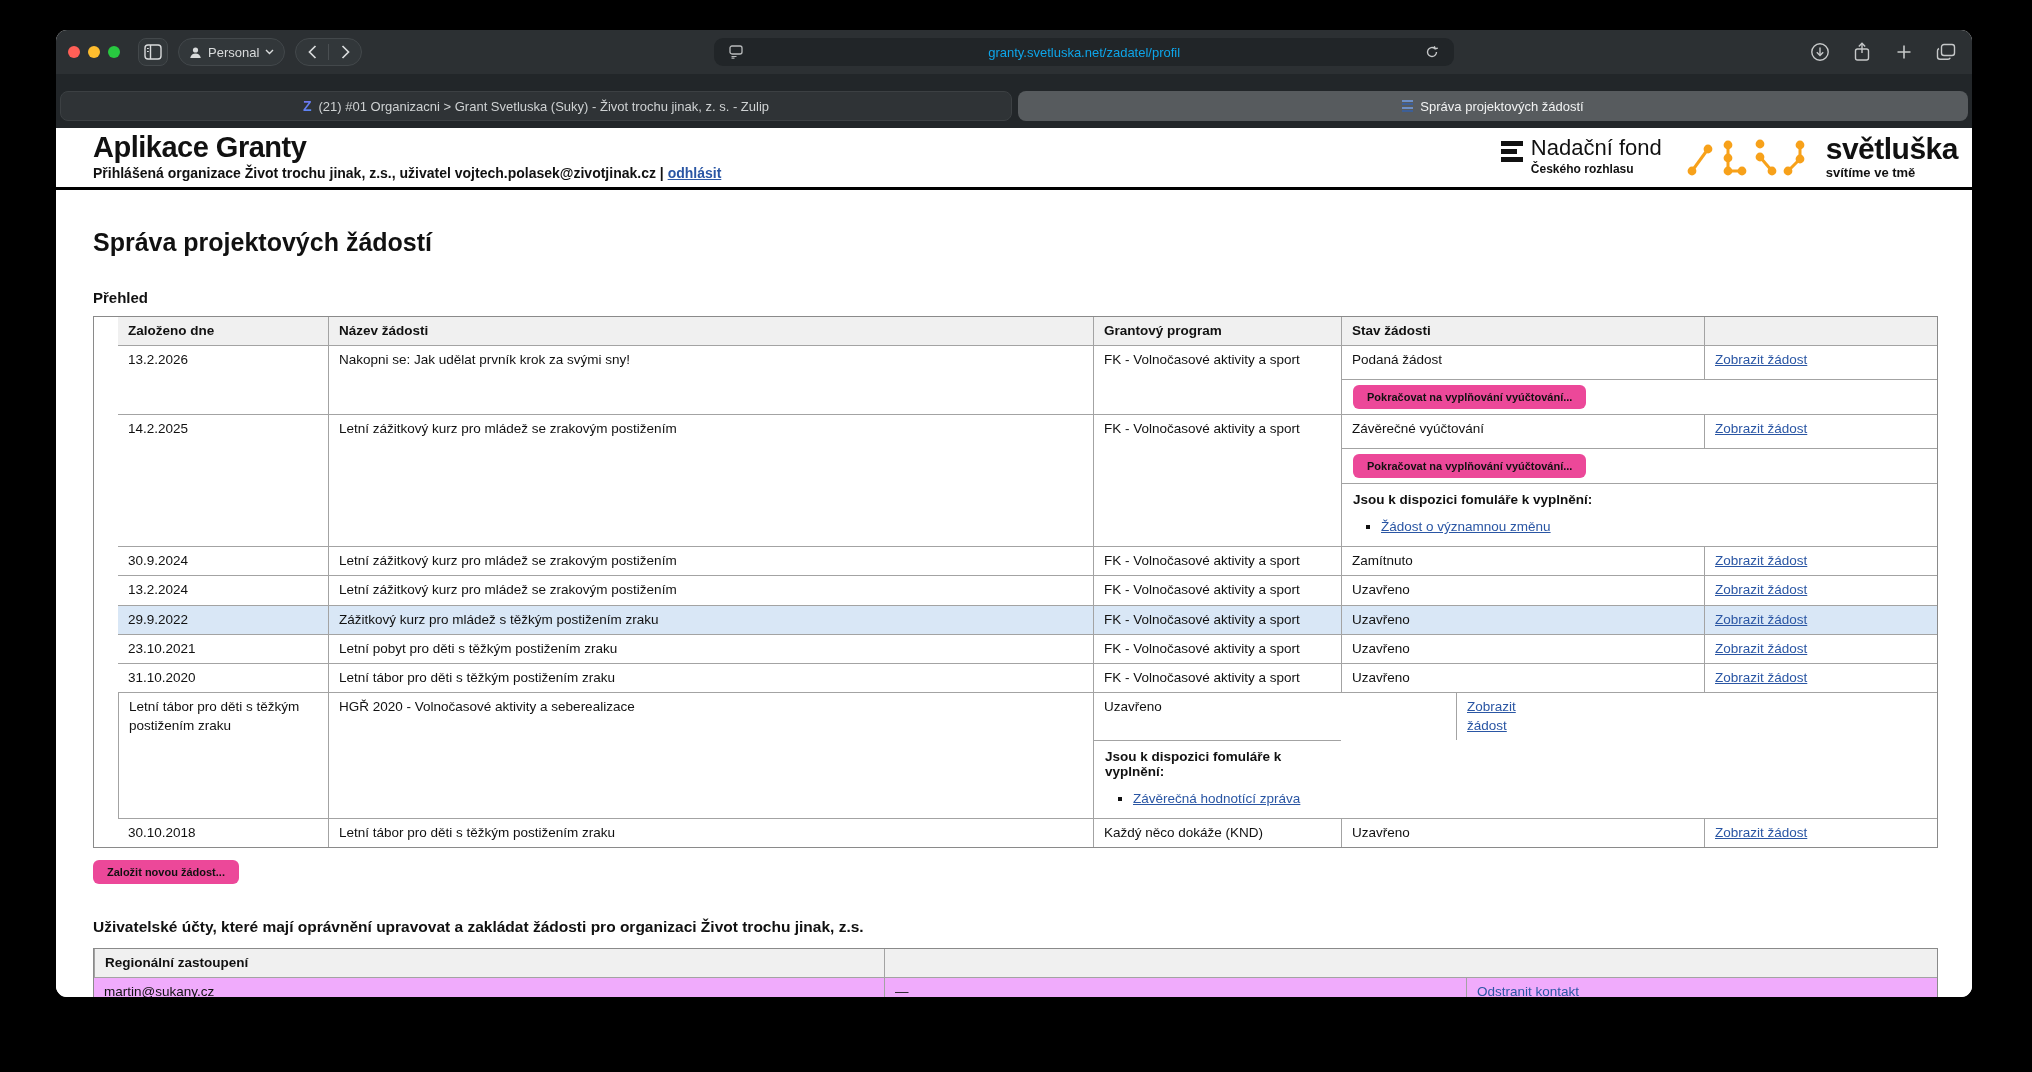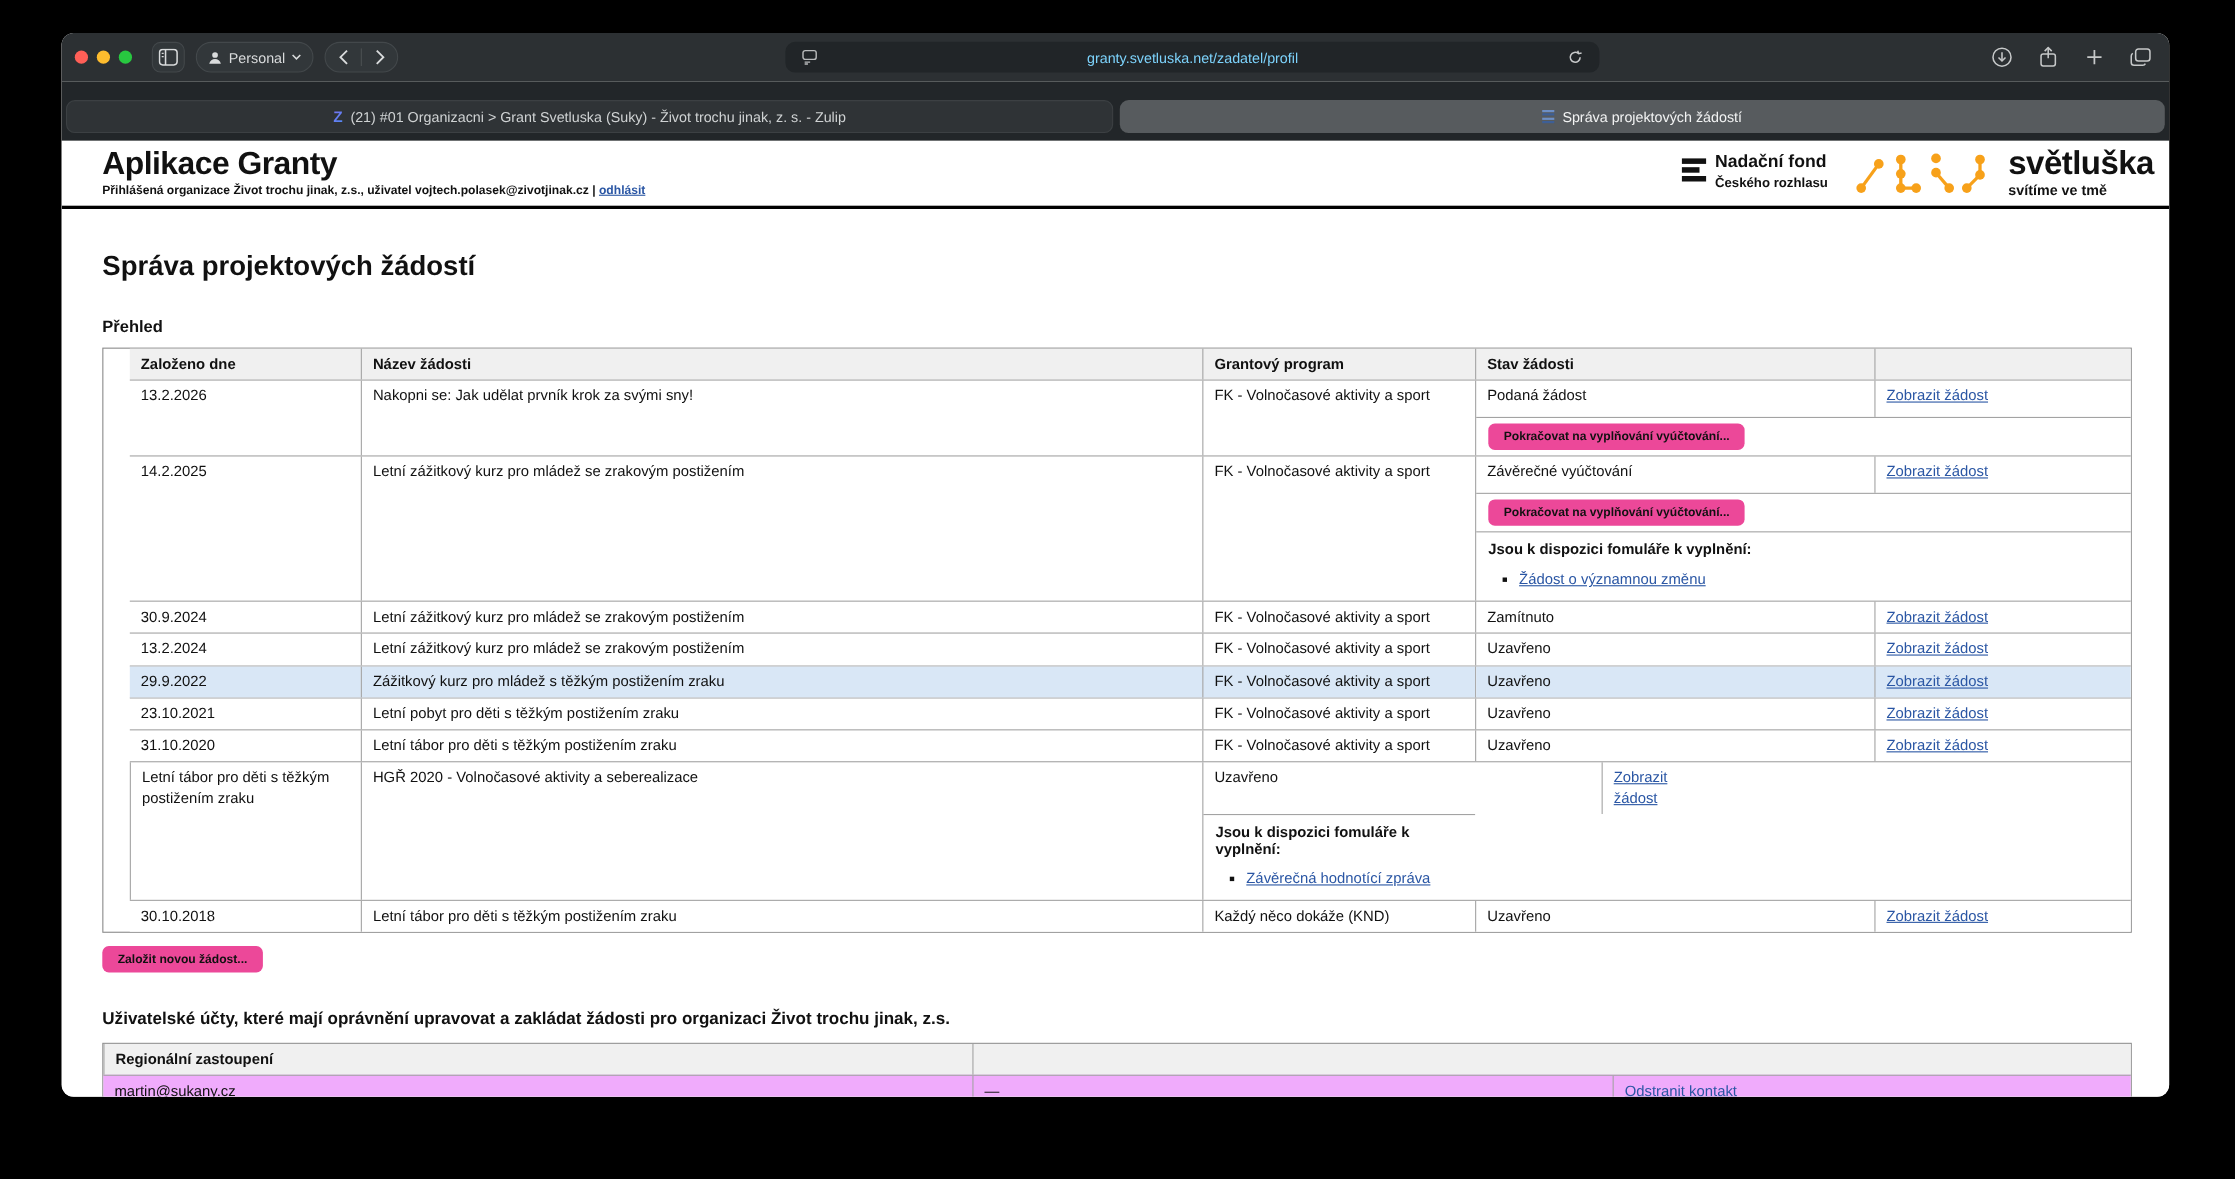--- a/index.html
+++ b/index.html
@@ -17,21 +17,21 @@
   .light { width:12px; height:12px; border-radius:50%; }
   .l-red{background:#ff5f57;} .l-yellow{background:#febc2e;} .l-green{background:#28c840;}
   .chrome-btn { display:flex; align-items:center; justify-content:center; height:28px; min-width:30px;
                 background:#32373a; border:1px solid #43484b; border-radius:8px; color:#d9dbdc; cursor:default; }
   .pill { border-radius:14px; padding:0 10px; gap:6px; font-size:13px; }
   .navpill { display:flex; align-items:center; height:28px; background:#32373a; border:1px solid #43484b; border-radius:14px; }
   .navpill .half { display:flex; align-items:center; justify-content:center; width:32px; height:100%; }
   .navpill .divider { width:1px; height:16px; background:#4a4f52; }
   .urlbar { flex:1; max-width:740px; height:28px; background:#212528; border-radius:9px; display:flex;
             align-items:center; padding:0 8px; margin:0 auto; position:relative; }
-  .urlbar .url-text { flex:1; text-align:center; color:#7dd3fc; font-size:13px; }
+  .urlbar .url-text { flex:1; text-align:center; color:#0ea5e9; font-size:13px; }
   .right-icons { display:flex; gap:14px; align-items:center; color:#cfd1d2; }
   .icon-plain { display:flex; align-items:center; justify-content:center; width:28px; height:28px; }
   svg.glyph { display:block; }
 
   
   .tabstrip { height:54px; background:#222629; display:flex; align-items:flex-end; gap:6px; padding:0 4px 7px; }
   .tab { flex:1; height:30px; border-radius:8px; display:flex; align-items:center; justify-content:center;
          gap:7px; font-size:13px; overflow:hidden; white-space:nowrap; }
   .tab-inactive { background:#2f3336; border:1px solid #3c4043; color:#cfd2d3; }
   .tab-active { background:#575b5e; color:#f2f3f3; }
@@ -39,30 +39,30 @@
   .fav-bars { display:inline-flex; flex-direction:column; gap:1.5px; }
   .fav-bars i { display:block; width:11px; height:2px; background:#6d8fc6; }
   .fav-bars i:nth-child(2){ background:#3d5f96; }
   .fav-bars i:nth-child(4){ background:#3d5f96; }
 
   
   .page { background:#fff; height:869px; overflow:hidden; color:#111; }
   .site-header { display:flex; justify-content:space-between; align-items:center;
                  padding:6px 14px 8px 37px; border-bottom:3px solid #000; height:62px; }
   .app-title { font-size:29px; font-weight:700; letter-spacing:-0.5px; line-height:1.1; }
-  .app-sub { font-size:11px; font-weight:700; margin-top:2px; }
+  .app-sub { font-size:14px; font-weight:700; margin-top:2px; }
   .app-sub a { color:#2a56a4; }
   a { color:#2a56a4; text-decoration:underline; cursor:pointer; }
 
   .logos { display:flex; align-items:center; gap:22px; }
   .nf-logo { display:flex; align-items:flex-start; gap:8px; }
   .nf-bars { display:flex; flex-direction:column; gap:3px; margin-top:4px; }
   .nf-bars i { display:block; height:5px; background:#111; }
   .nf-bars i:nth-child(1){width:22px;} .nf-bars i:nth-child(2){width:16px;} .nf-bars i:nth-child(3){width:22px;}
-  .nf-text .l1 { font-size:16px; font-weight:700; line-height:1; }
+  .nf-text .l1 { font-size:22px; font-weight:400; line-height:1; }
   .nf-text .l2 { font-size:12px; font-weight:700; margin-top:3px; }
   .sv-block { display:flex; align-items:center; gap:14px; }
   .sv-text .l1 { font-size:30px; font-weight:700; line-height:1; letter-spacing:-0.5px; }
   .sv-text .l2 { font-size:13px; font-weight:700; margin-top:1px; }
 
   .content { padding:24px 34px 0 37px; }
   .h-page { font-size:25px; font-weight:700; margin:14px 0 32px; }
   .h-over { font-size:15px; font-weight:700; margin:0 0 10px; }
 
   

